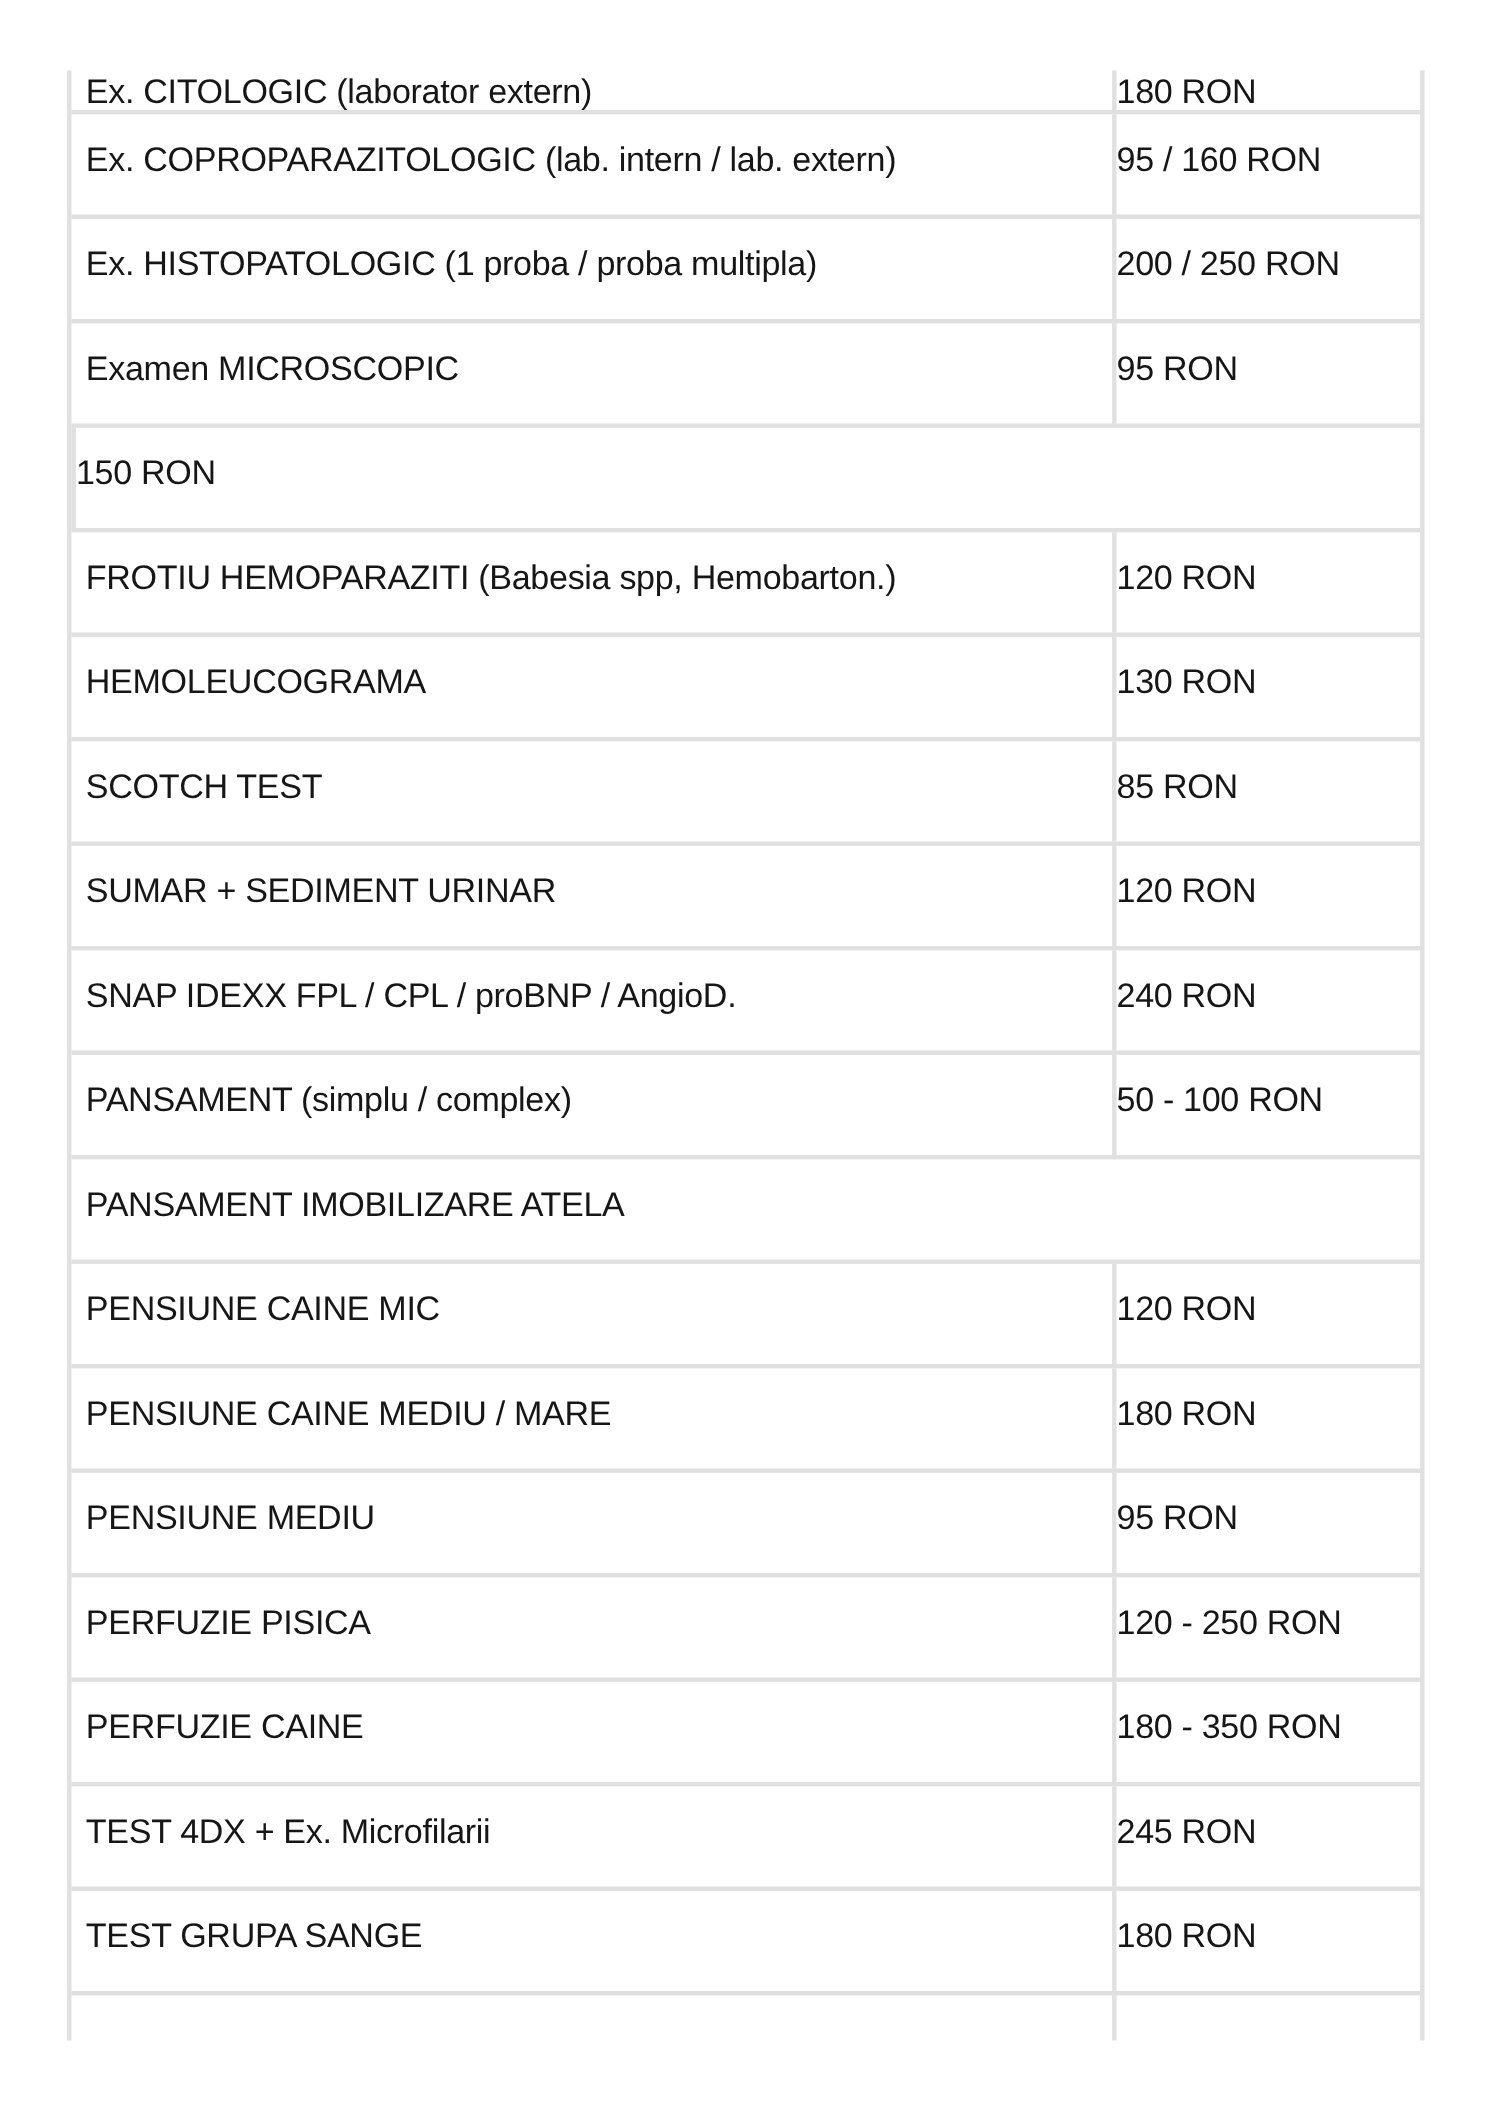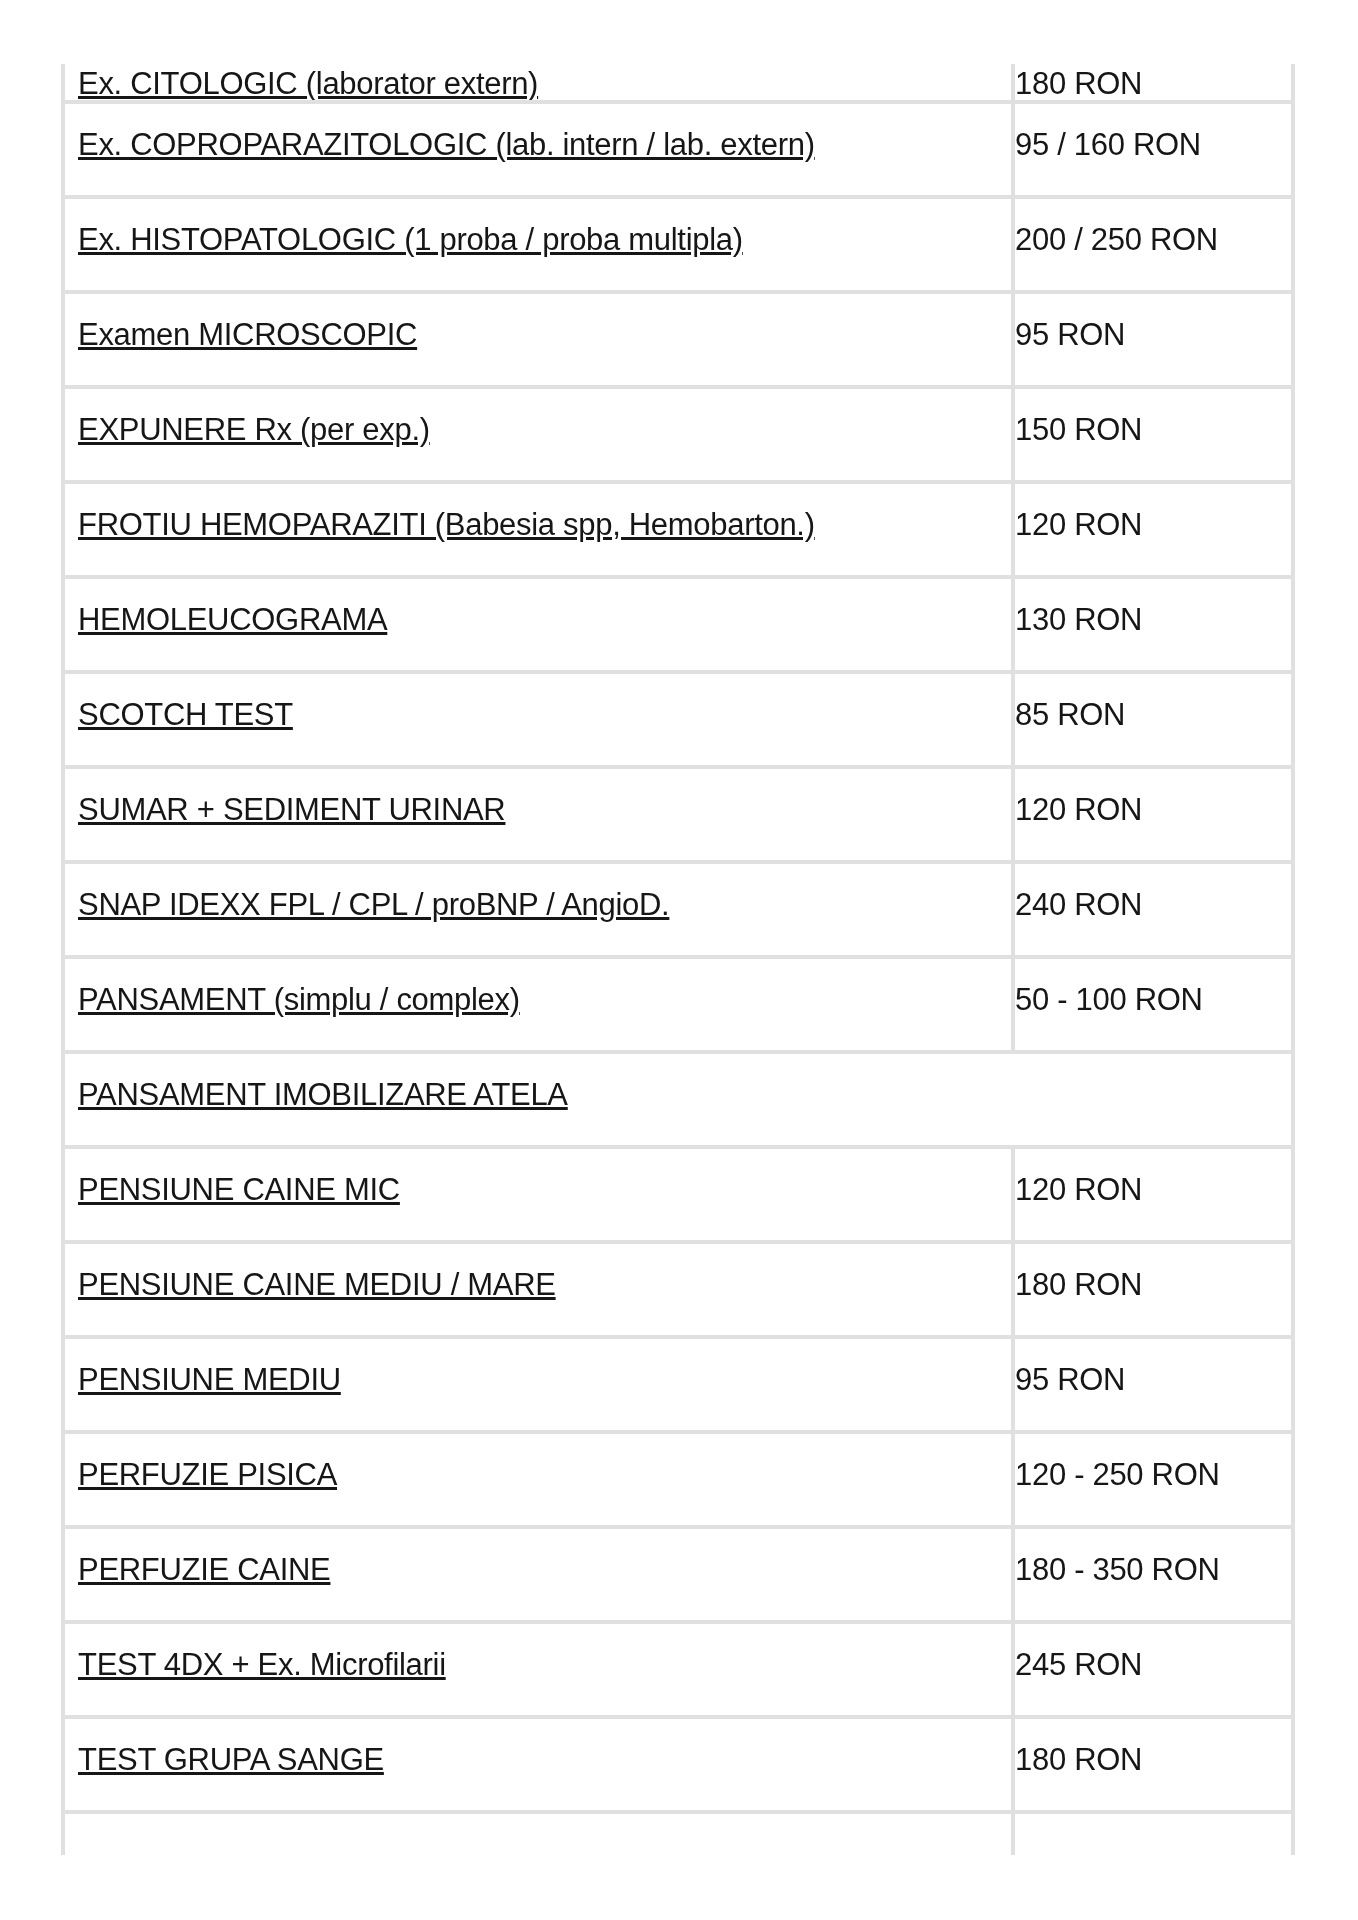--- a/index.html
+++ b/index.html
@@ -36,21 +36,20 @@
   .row.last {
     height: 41px;
     border-bottom: none;
   }
   .cell-service {
     width: 946px;
     padding: 21px 8px 0 13px;
     box-sizing: border-box;
     overflow: hidden;
     white-space: nowrap;
-    text-decoration: underline;
   }
   .cell-price {
     flex: 1;
     border-left: 4px solid var(--border-c);
     padding-top: 21px;
     box-sizing: border-box;
     overflow: hidden;
     white-space: nowrap;
   }
   .row.first .cell-service,
@@ -76,21 +75,20 @@
     <div class="cell-service">Ex. HISTOPATOLOGIC (1 proba / proba multipla)</div>
     <div class="cell-price">200 / 250 RON</div>
   </div>
 
   <div class="row">
     <div class="cell-service">Examen MICROSCOPIC</div>
     <div class="cell-price">95 RON</div>
   </div>
 
   <div class="row">
-    <div class="cell-service">EXPUNERE Rx (per exp.)</div>
     <div class="cell-price">150 RON</div>
   </div>
 
   <div class="row">
     <div class="cell-service">FROTIU HEMOPARAZITI (Babesia spp, Hemobarton.)</div>
     <div class="cell-price">120 RON</div>
   </div>
 
   <div class="row">
     <div class="cell-service">HEMOLEUCOGRAMA</div>

